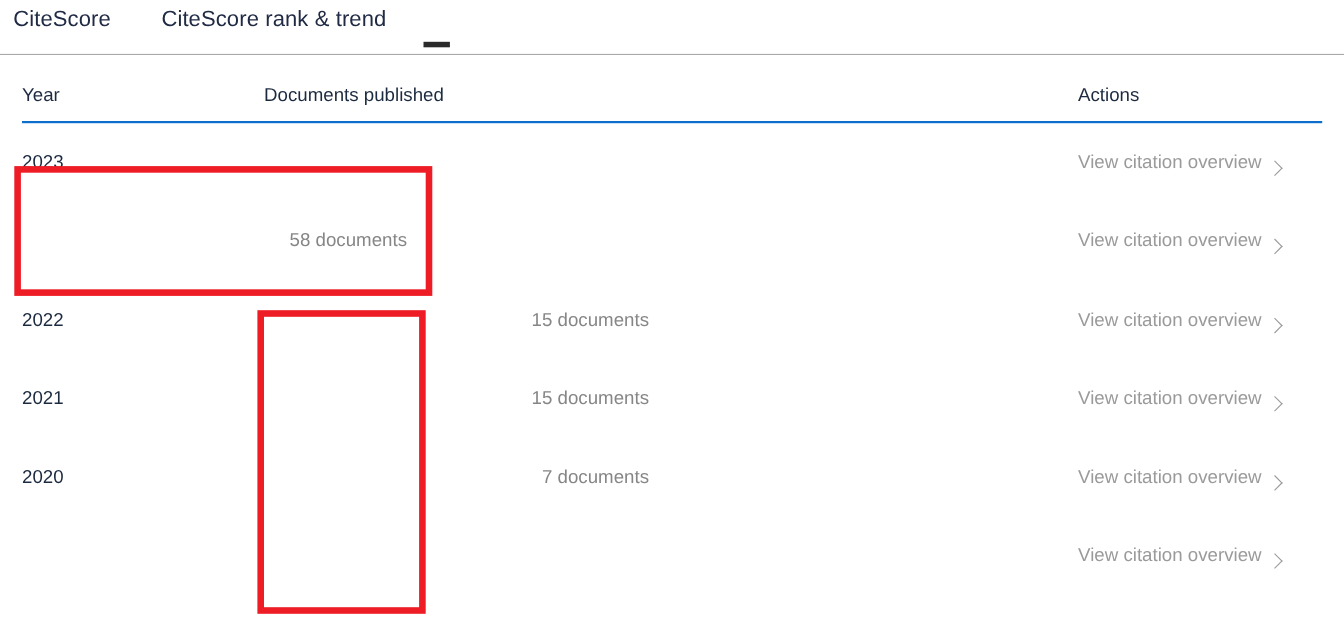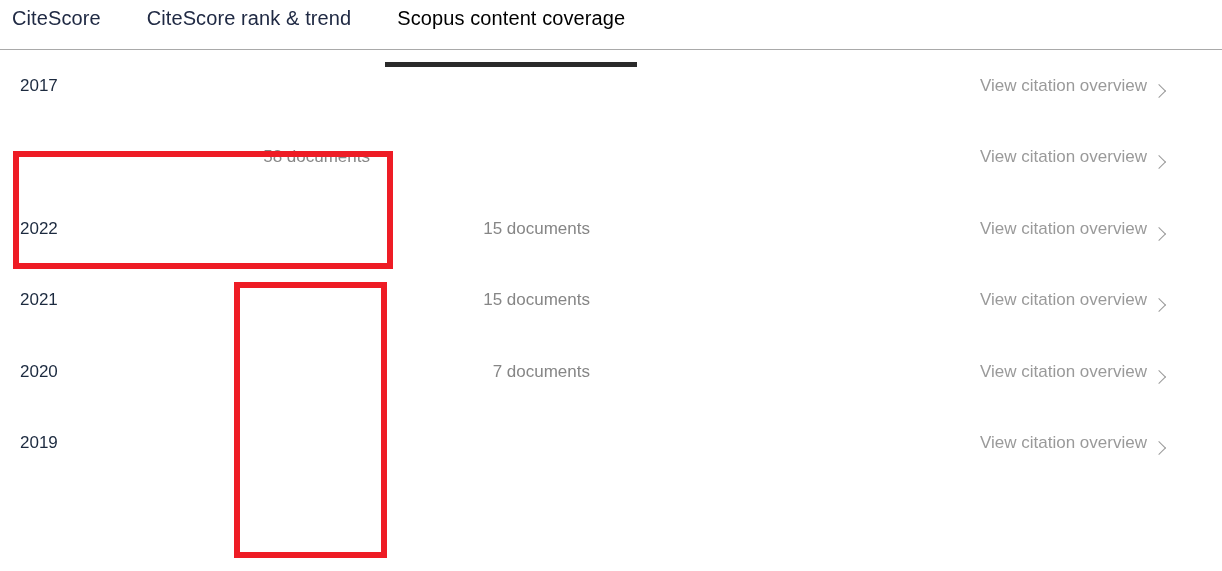--- a/index.html
+++ b/index.html
@@ -135,33 +135,38 @@
 
     <div class="tab">
       <span>CiteScore</span>
     </div>
 
     <div class="tab">
       <span>CiteScore rank &amp; trend</span>
     </div>
 
     <div class="tab active">
-      <span>Scopus content coverage</span>
       <span class="tab-underline"></span>
     </div>
 
   </div>
 </div>
 
 <div class="table">
 
+  <div class="thead">
+    <div class="th col-year">Year</div>
+    <div class="th col-docs">Documents published</div>
+    <div class="col-spacer"></div>
+    <div class="th col-act">Actions</div>
+  </div>
 
   <div id="rows">
       <div class="row">
-        <div class="cell cell-year">2017</div>
+        <div class="cell cell-year">2023</div>
         <div class="cell-spacer"></div>
         <div class="cell cell-act">
           <span>View citation overview</span>
           <span class="chev"></span>
         </div>
       </div>
       <div class="row">
         <div class="cell cell-docs">58 documents</div>
         <div class="cell-spacer"></div>
         <div class="cell cell-act">
@@ -190,21 +195,20 @@
       <div class="row">
         <div class="cell cell-year">2020</div>
         <div class="cell cell-docs">7 documents</div>
         <div class="cell-spacer"></div>
         <div class="cell cell-act">
           <span>View citation overview</span>
           <span class="chev"></span>
         </div>
       </div>
       <div class="row">
-        <div class="cell cell-year">2019</div>
         <div class="cell-spacer"></div>
         <div class="cell cell-act">
           <span>View citation overview</span>
           <span class="chev"></span>
         </div>
       </div>
     </div>
 
 </div>
 

